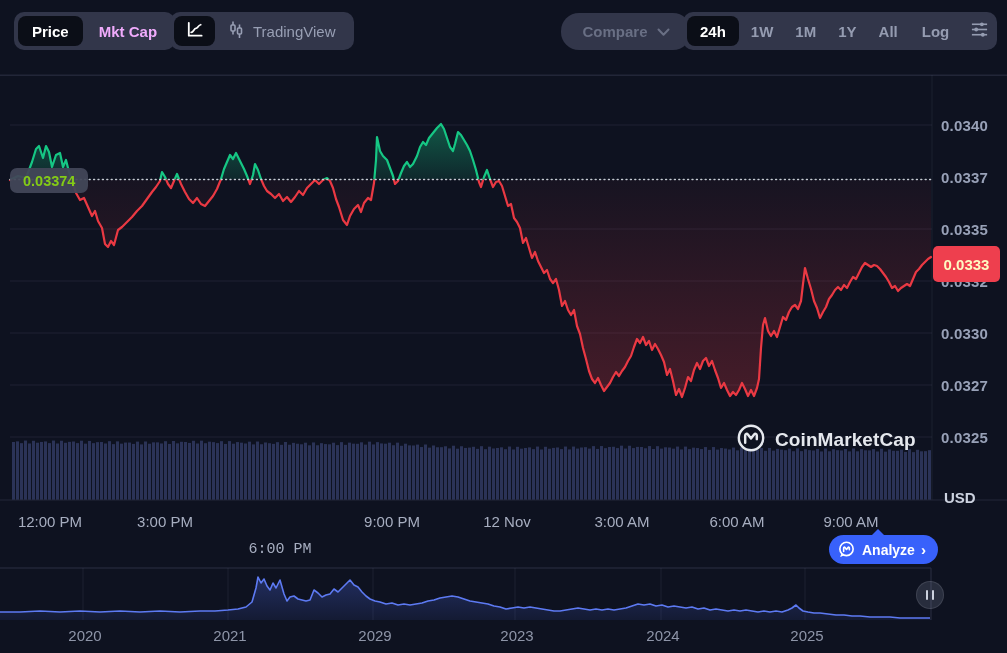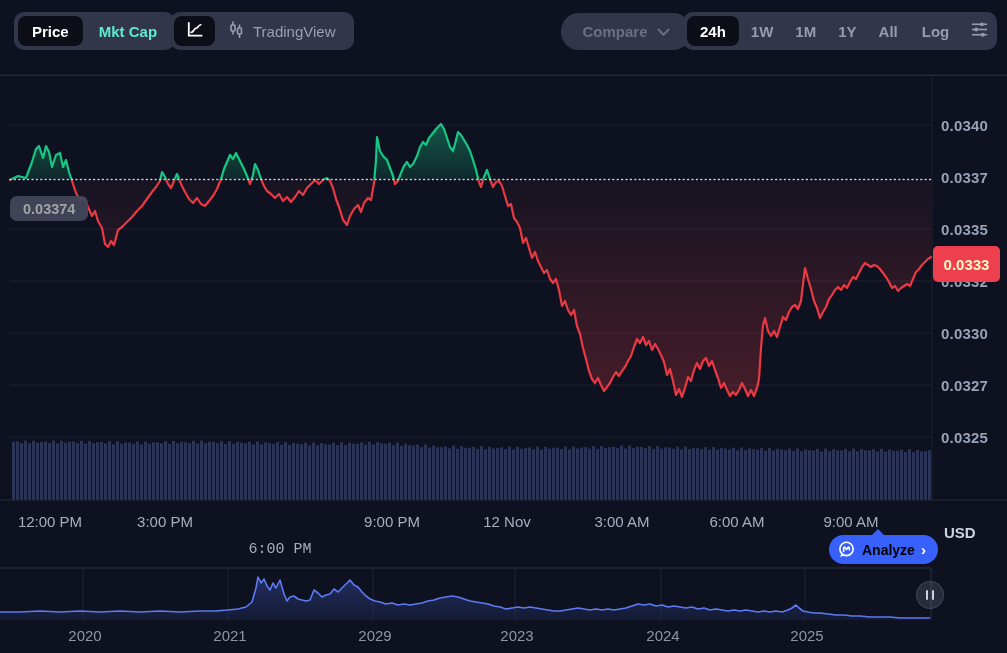--- a/index.html
+++ b/index.html
@@ -8,21 +8,21 @@
     position:relative; width:1007px; height:653px; overflow:hidden;
     background:#0e1220; font-family:"Liberation Sans","DejaVu Sans",sans-serif;
     -webkit-font-smoothing:antialiased;
   }
   
   .seg-group {
     position:absolute; top:12px; height:38px; background:#32364a;
     border-radius:10px; display:flex; align-items:center; padding:16px 4px; gap:2px;
   }
   .seg { height:30px; display:flex; align-items:center; padding:0 14px;
-    font-size:15px; font-weight:700; color:#5eead4; border-radius:8px; cursor:pointer; white-space:nowrap; }
+    font-size:15px; font-weight:700; color:#f0abfc; border-radius:8px; cursor:pointer; white-space:nowrap; }
   .seg.active { background:#0b0e17; color:#ffffff; }
   .seg.icon-seg { padding:0 11px; }
   #group-price { left:14px; }
   #group-charttype { left:170px; }
   .tv-seg { display:flex; align-items:center; gap:8px; padding:0 14px 0 10px;
     color:#989fb4; font-size:15px; font-weight:400; height:30px; cursor:pointer; }
   #compare-button {
     position:absolute; left:561px; top:13px; width:130px; height:37px;
     background:#32364a; border-radius:18px; color:#696f84;
     display:flex; align-items:center; justify-content:center; gap:9px;
@@ -34,30 +34,30 @@
   .range-btn.active { background:#0b0e17; color:#fff; padding:0 13px; }
   .vdiv { width:1px; height:16px; background:rgba(255,255,255,0.16); }
   .toolbar-top-border { position:absolute; left:0; top:75px; width:1007px; height:1px; background:#222738; }
 
   
   #main-chart-svg { position:absolute; left:0; top:70px; width:1007px; height:440px; }
   #overview-svg { position:absolute; left:0; top:560px; width:1007px; height:66px; }
 
   .y-tick { position:absolute; left:941px; transform:translateY(-50%);
     font-size:15px; font-weight:600; color:#98a1b7; letter-spacing:0.2px; }
-  .usd-label { position:absolute; left:944px; top:489px; font-size:15px; font-weight:700; color:#ccd2df;margin-top:35px; }
+  .usd-label { position:absolute; left:944px; top:489px; font-size:15px; font-weight:700; color:#ccd2df; }
   .x-tick { position:absolute; top:513px; transform:translateX(-50%);
     font-size:15px; font-weight:500; color:#a7aec0; white-space:nowrap; }
   .year-tick { position:absolute; top:627px; transform:translateX(-50%);
     font-size:15px; font-weight:500; color:#8e95a8; }
 
   #baseline-badge {
     position:absolute; left:10px; top:168px; height:25px; padding:0 13px;
-    background:rgba(66,71,89,0.95); border-radius:7px; color:#a3a3a3;
-    font-size:14.5px; font-weight:700; display:flex; align-items:center; z-index:5;margin-top:28px;
+    background:rgba(66,71,89,0.95); border-radius:7px; color:#84cc16;
+    font-size:14.5px; font-weight:700; display:flex; align-items:center; z-index:5;
   }
   #current-price-badge {
     position:absolute; left:933px; top:246px; width:67px; height:36px;
     background:#ee3f4e; border-radius:5px; color:#fef9c3;
     font-size:15px; font-weight:800; display:flex; align-items:center; justify-content:center; z-index:5;
   }
 
   
   #watermark { position:absolute; left:736px; top:423px; display:flex; align-items:center;
     gap:9px; opacity:0.96; z-index:4; }
@@ -67,21 +67,21 @@
   #analyze-button {
     position:absolute; left:829px; top:535px; height:29px; padding:0 12px 0 8px;
     background:#3861fb; border-radius:15px; display:flex; align-items:center; gap:6px;
     cursor:pointer; z-index:6;
   }
   #analyze-button::before {
     content:""; position:absolute; top:-6px; left:42px;
     border-left:7px solid transparent; border-right:7px solid transparent;
     border-bottom:7px solid #3861fb;
   }
-  #analyze-label { color:#000000; font-size:14px; font-weight:700; }
+  #analyze-label { color:#ffffff; font-size:14px; font-weight:700; }
   #analyze-chevron { color:#fff; font-size:15px; font-weight:700; margin-top:-1px; }
 
   
   #overview-handle {
     position:absolute; left:916px; top:581px; width:28px; height:28px; border-radius:50%;
     background:rgba(145,155,180,0.20); border:1px solid rgba(255,255,255,0.10);
     display:flex; align-items:center; justify-content:center; gap:4px; cursor:ew-resize; z-index:6;
   }
   #overview-handle .bar { width:2px; height:10px; background:#ccd1de; border-radius:1px; }
 </style>
@@ -416,20 +416,29 @@
       <path d="M10,180 L18,176 L26,178 L32,162 L36,149 L39,146 L43,158 L46,146 L49,152 L52,167 L56,155 L60,153 L63,167 L66,160 L69,172 L72,181 L76,193 L80,200 L84,198 L88,207 L92,216 L95,211 L98,221 L102,228 L105,244 L108,247 L111,241 L114,245 L118,230 L122,227 L127,222 L132,217 L137,211 L142,206 L147,199 L152,192 L156,187 L160,181 L162,172 L165,177 L168,184 L171,188 L174,181 L177,174 L181,184 L185,192 L189,199 L193,203 L197,198 L201,204 L205,206 L209,201 L213,196 L217,189 L221,179 L224,169 L227,162 L230,155 L233,159 L236,153 L240,161 L244,169 L247,176 L250,184 L253,175 L255,164 L258,170 L261,179 L264,186 L267,191 L271,194 L275,198 L279,194 L283,201 L287,197 L291,202 L295,197 L299,191 L303,195 L307,188 L311,184 L315,180 L319,184 L323,180 L327,178 L330,181 L333,188 L336,199 L339,207 L343,220 L347,225 L350,216 L354,209 L358,205 L361,212 L364,203 L368,198 L371,200 L374,183 L376,160 L377,137 L380,151 L383,156 L387,160 L390,168 L393,176 L395,184 L398,181 L401,173 L404,166 L407,162 L410,167 L413,164 L417,156 L420,147 L423,142 L426,145 L429,138 L433,133 L437,128 L441,124 L444,129 L447,138 L450,147 L453,151 L455,144 L458,132 L461,135 L464,140 L467,145 L470,151 L473,160 L476,170 L479,182 L481,187 L484,177 L487,170 L490,179 L493,187 L496,182 L499,181 L502,186 L505,196 L508,206 L511,204 L514,218 L517,222 L520,228 L523,243 L526,238 L529,248 L532,258 L535,252 L538,261 L541,267 L544,273 L547,270 L550,279 L553,283 L556,279 L559,290 L562,306 L565,301 L568,310 L571,315 L574,310 L577,326 L580,334 L583,348 L586,359 L589,371 L592,379 L595,383 L598,378 L601,385 L604,391 L607,387 L610,383 L613,377 L616,372 L619,376 L622,371 L625,367 L628,361 L631,356 L634,347 L637,339 L640,343 L643,337 L646,345 L649,341 L652,350 L655,344 L658,349 L661,355 L664,362 L667,375 L670,369 L673,381 L676,395 L679,389 L682,397 L685,388 L688,377 L691,381 L694,370 L697,363 L700,369 L703,361 L706,358 L709,366 L712,361 L715,370 L718,378 L721,388 L724,383 L727,390 L730,396 L733,392 L736,395 L739,390 L742,383 L745,389 L748,396 L751,390 L754,396 L757,388 L759,379 L761,348 L763,325 L765,318 L768,331 L771,336 L774,331 L777,337 L780,327 L783,317 L786,320 L789,312 L792,307 L795,305 L798,309 L801,301 L803,284 L805,268 L808,279 L811,289 L814,301 L817,308 L820,318 L823,312 L826,307 L829,299 L832,295 L835,290 L838,287 L841,290 L844,285 L847,288 L850,282 L853,277 L856,279 L859,273 L862,267 L865,263 L868,265 L871,267 L874,265 L877,266 L880,269 L883,273 L886,277 L889,282 L892,288 L895,286 L898,291 L901,288 L904,286 L907,284 L910,286 L913,279 L916,272 L919,269 L922,265 L925,262 L928,259 L931,257" fill="none" stroke="#16c784" stroke-width="2.2" stroke-linejoin="round" stroke-linecap="round" clip-path="url(#clip-above)"></path>
       <path d="M10,180 L18,176 L26,178 L32,162 L36,149 L39,146 L43,158 L46,146 L49,152 L52,167 L56,155 L60,153 L63,167 L66,160 L69,172 L72,181 L76,193 L80,200 L84,198 L88,207 L92,216 L95,211 L98,221 L102,228 L105,244 L108,247 L111,241 L114,245 L118,230 L122,227 L127,222 L132,217 L137,211 L142,206 L147,199 L152,192 L156,187 L160,181 L162,172 L165,177 L168,184 L171,188 L174,181 L177,174 L181,184 L185,192 L189,199 L193,203 L197,198 L201,204 L205,206 L209,201 L213,196 L217,189 L221,179 L224,169 L227,162 L230,155 L233,159 L236,153 L240,161 L244,169 L247,176 L250,184 L253,175 L255,164 L258,170 L261,179 L264,186 L267,191 L271,194 L275,198 L279,194 L283,201 L287,197 L291,202 L295,197 L299,191 L303,195 L307,188 L311,184 L315,180 L319,184 L323,180 L327,178 L330,181 L333,188 L336,199 L339,207 L343,220 L347,225 L350,216 L354,209 L358,205 L361,212 L364,203 L368,198 L371,200 L374,183 L376,160 L377,137 L380,151 L383,156 L387,160 L390,168 L393,176 L395,184 L398,181 L401,173 L404,166 L407,162 L410,167 L413,164 L417,156 L420,147 L423,142 L426,145 L429,138 L433,133 L437,128 L441,124 L444,129 L447,138 L450,147 L453,151 L455,144 L458,132 L461,135 L464,140 L467,145 L470,151 L473,160 L476,170 L479,182 L481,187 L484,177 L487,170 L490,179 L493,187 L496,182 L499,181 L502,186 L505,196 L508,206 L511,204 L514,218 L517,222 L520,228 L523,243 L526,238 L529,248 L532,258 L535,252 L538,261 L541,267 L544,273 L547,270 L550,279 L553,283 L556,279 L559,290 L562,306 L565,301 L568,310 L571,315 L574,310 L577,326 L580,334 L583,348 L586,359 L589,371 L592,379 L595,383 L598,378 L601,385 L604,391 L607,387 L610,383 L613,377 L616,372 L619,376 L622,371 L625,367 L628,361 L631,356 L634,347 L637,339 L640,343 L643,337 L646,345 L649,341 L652,350 L655,344 L658,349 L661,355 L664,362 L667,375 L670,369 L673,381 L676,395 L679,389 L682,397 L685,388 L688,377 L691,381 L694,370 L697,363 L700,369 L703,361 L706,358 L709,366 L712,361 L715,370 L718,378 L721,388 L724,383 L727,390 L730,396 L733,392 L736,395 L739,390 L742,383 L745,389 L748,396 L751,390 L754,396 L757,388 L759,379 L761,348 L763,325 L765,318 L768,331 L771,336 L774,331 L777,337 L780,327 L783,317 L786,320 L789,312 L792,307 L795,305 L798,309 L801,301 L803,284 L805,268 L808,279 L811,289 L814,301 L817,308 L820,318 L823,312 L826,307 L829,299 L832,295 L835,290 L838,287 L841,290 L844,285 L847,288 L850,282 L853,277 L856,279 L859,273 L862,267 L865,263 L868,265 L871,267 L874,265 L877,266 L880,269 L883,273 L886,277 L889,282 L892,288 L895,286 L898,291 L901,288 L904,286 L907,284 L910,286 L913,279 L916,272 L919,269 L922,265 L925,262 L928,259 L931,257" fill="none" stroke="#ea3943" stroke-width="2.2" stroke-linejoin="round" stroke-linecap="round" clip-path="url(#clip-below)"></path>
       <line x1="10" y1="179.5" x2="932" y2="179.5" stroke="rgba(230,234,242,0.85)" stroke-width="1.4" stroke-dasharray="1 3.4" stroke-linecap="round"></line>
       <line x1="0" y1="500" x2="1007" y2="500" stroke="#222738" stroke-width="1"></line>
     </svg>
 
   <div id="baseline-badge">0.03374</div>
   <div id="current-price-badge">0.0333</div>
   <div class="usd-label">USD</div>
 
+  <div id="watermark">
+    <span>
+      <svg width="30" height="30" viewBox="0 0 32 32" fill="none">
+        <circle cx="16" cy="16" r="13" stroke="#eef1f6" stroke-width="2.6"></circle>
+        <path d="M9.8 21 V 13.2 C 9.8 11.6 11.6 11 12.7 12.3 L 16 16.6 L 19.3 12.3 C 20.4 11 22.2 11.6 22.2 13.2 V 17.2" stroke="#eef1f6" stroke-width="2.6" stroke-linecap="round" stroke-linejoin="round" fill="none"></path>
+      </svg>
+    </span>
+    <span id="watermark-text">CoinMarketCap</span>
+  </div>
 
   <div id="analyze-button">
     <span style="display:flex;">
       <svg width="19" height="19" viewBox="0 0 20 20" fill="none">
         <circle cx="10" cy="9.4" r="7" stroke="#ffffff" stroke-width="1.7"></circle>
         <path d="M4.6 14.5 L3.2 18 L7.2 16.4" fill="#ffffff"></path>
         <path d="M7 12 V 8.3 C 7 7.5 7.9 7.2 8.4 7.8 L 10 9.9 L 11.6 7.8 C 12.1 7.2 13 7.5 13 8.3 V 10.2" stroke="#ffffff" stroke-width="1.7" stroke-linecap="round" stroke-linejoin="round"></path>
       </svg>
     </span>
     <span id="analyze-label">Analyze</span>

